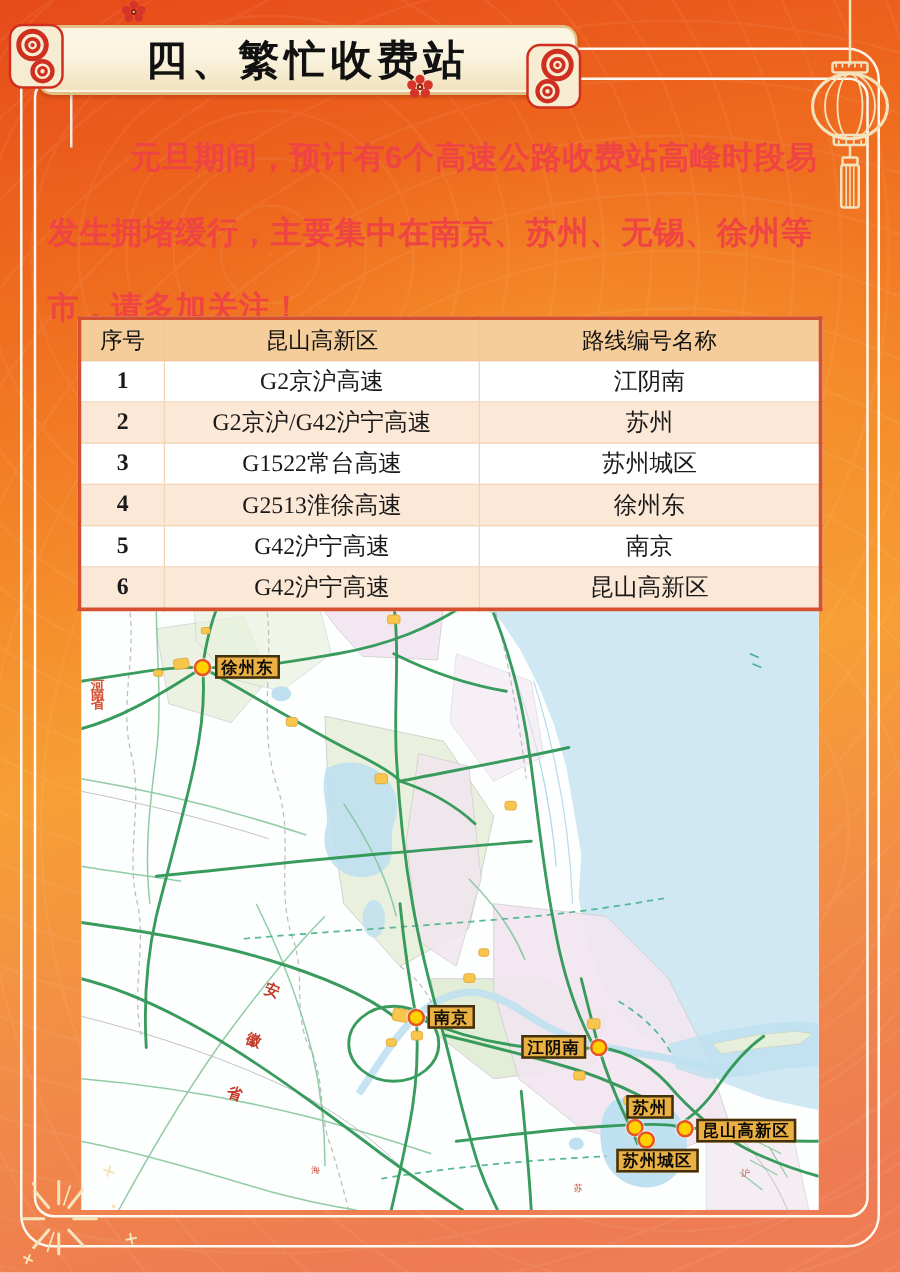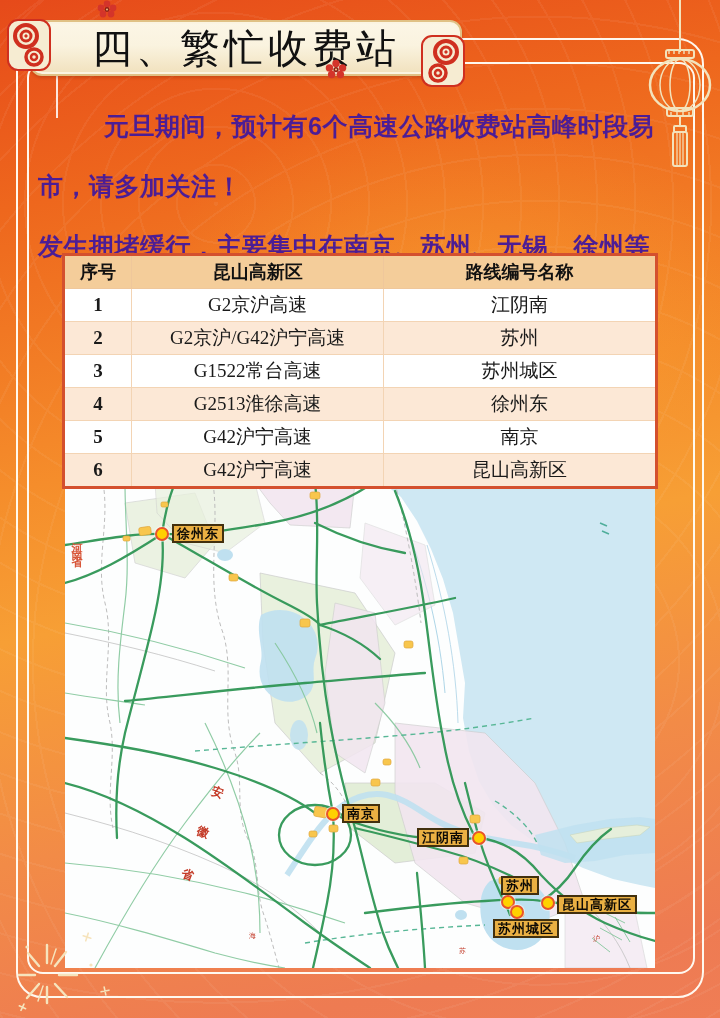--- a/index.html
+++ b/index.html
@@ -17,34 +17,34 @@
   
   .frame-outer{position:absolute;left:16px;top:38px;width:684px;height:956px;
     border:2px solid rgba(255,253,246,.96);border-radius:26px;}
   .frame-inner{position:absolute;left:27px;top:62px;width:664px;height:908px;
     border:2.5px solid rgba(255,253,246,.97);border-radius:16px;}
   
   .banner{position:absolute;left:30px;top:20px;width:428px;height:52px;
     background:linear-gradient(180deg,#fcf6e6 0%,var(--banner-bg,#faf3df) 45%,#f1e1bd 100%);
     border:2px solid #e0c185;border-radius:12px;box-shadow:inset 0 0 0 2px #fbf4e1,0 2px 3px rgba(120,30,0,.25);
     display:flex;align-items:center;justify-content:center;z-index:6;}
-  .banner-title{font-size:40px;font-weight:400;color:#111;letter-spacing:4px;}
+  .banner-title{font-size:33px;font-weight:700;color:#111;letter-spacing:4px;}
   .swirl{position:absolute;z-index:7;}
   .string-left{position:absolute;left:56px;top:72px;width:2px;height:46px;background:rgba(255,255,255,.85);z-index:5;}
   .blossom{position:absolute;z-index:8;}
   .lantern{position:absolute;left:640px;top:0;z-index:9;}
   
-  .intro{position:absolute;left:38px;top:96px;width:616px;z-index:5;color:#4c1d95;}
+  .intro{position:absolute;left:38px;top:96px;width:616px;z-index:5;color:#ef4444;}
   .intro .line{font-size:25px;font-weight:900;letter-spacing:.5px;line-height:60px;white-space:nowrap;}
   .intro .line.first{padding-left:66px;}
   
   .toll-table{position:absolute;left:62px;top:253px;width:596px;z-index:5;
     border-collapse:collapse;border:3px solid var(--table-border,#d4502e);
     background:#fff;table-layout:fixed;}
-  .toll-table th{background:var(--table-header-bg,#f4cd9a);font-size:18px;font-weight:700;color:#111;
+  .toll-table th{background:var(--table-header-bg,#f4cd9a);font-size:18px;font-weight:400;color:#111;
     height:30px;border:1px solid #efc79b;}
   .toll-table td{font-family:"Liberation Serif",serif;font-size:19px;color:#1a1a1a;text-align:center;
     height:30px;border:1px solid #f3d4b4;}
   .toll-table td:first-child{font-weight:bold;}
   .toll-table tr:nth-child(even) td{background:var(--table-row-alt,#fce8d6);}
   .col-no{width:11.5%;} .col-route{width:42.5%;} .col-station{width:46%;}
   
   .map{position:absolute;left:65px;top:483px;width:590px;height:485px;background:#fdfefe;overflow:hidden;z-index:4;}
   .map svg{position:absolute;left:0;top:0;}
   .dot{position:absolute;width:10px;height:10px;border-radius:50%;
@@ -131,22 +131,22 @@
     <path d="M31,112 v4 M37,112 v4 M43,112 v4 M49,112 v4" stroke-width="1.4"></path>
     <line x1="40" y1="116" x2="40" y2="126"></line>
     <rect x="34" y="126" width="12" height="6" rx="1"></rect>
     <rect x="33" y="132" width="14" height="34" rx="2"></rect>
     <path d="M37,132 v34 M40,132 v34 M43,132 v34" stroke-width="1.2"></path>
   </g>
 </svg>
 
 <div class="intro">
   <div class="line first">元旦期间，预计有6个高速公路收费站高峰时段易</div>
+  <div class="line">发生拥堵缓行，主要集中在南京、苏州、无锡、徐州等</div>
   <div class="line">市，请多加关注！</div>
-  <div class="line">发生拥堵缓行，主要集中在南京、苏州、无锡、徐州等</div>
 </div>
 
 <table class="toll-table">
   <colgroup>
       <col class="col-no">
       <col class="col-route">
       <col class="col-station">
     </colgroup>
   <thead>
     <tr>

